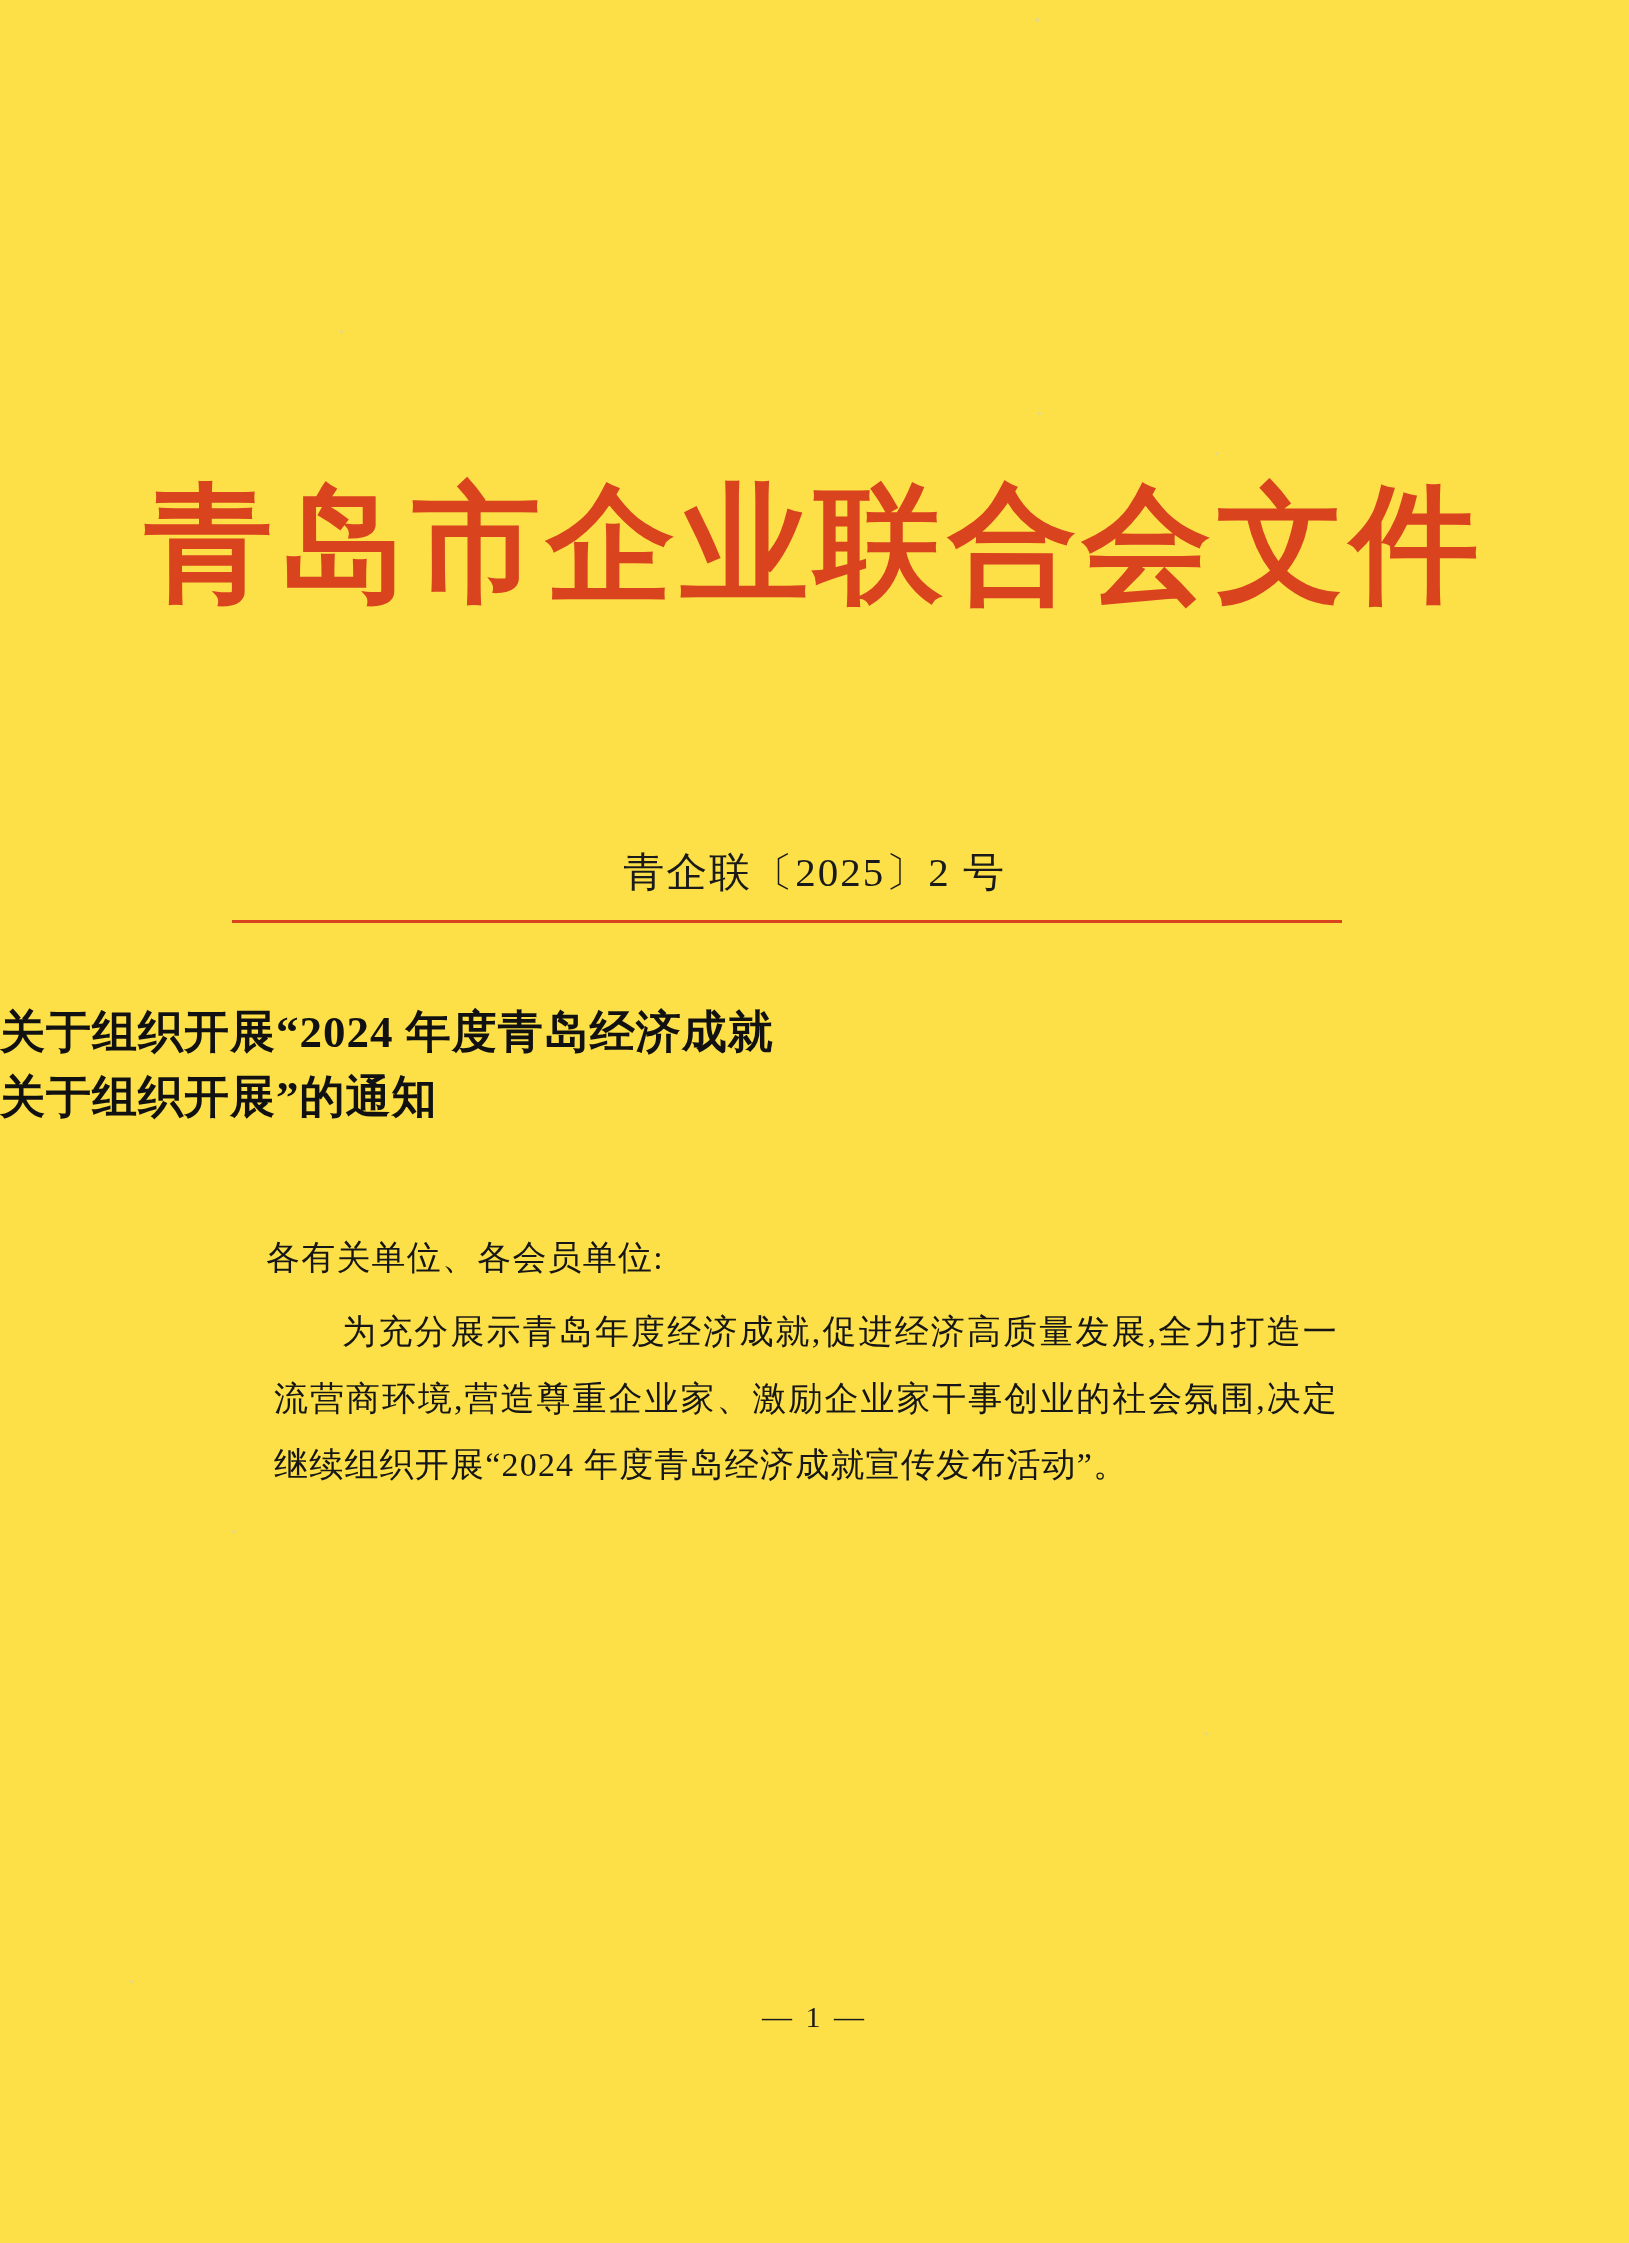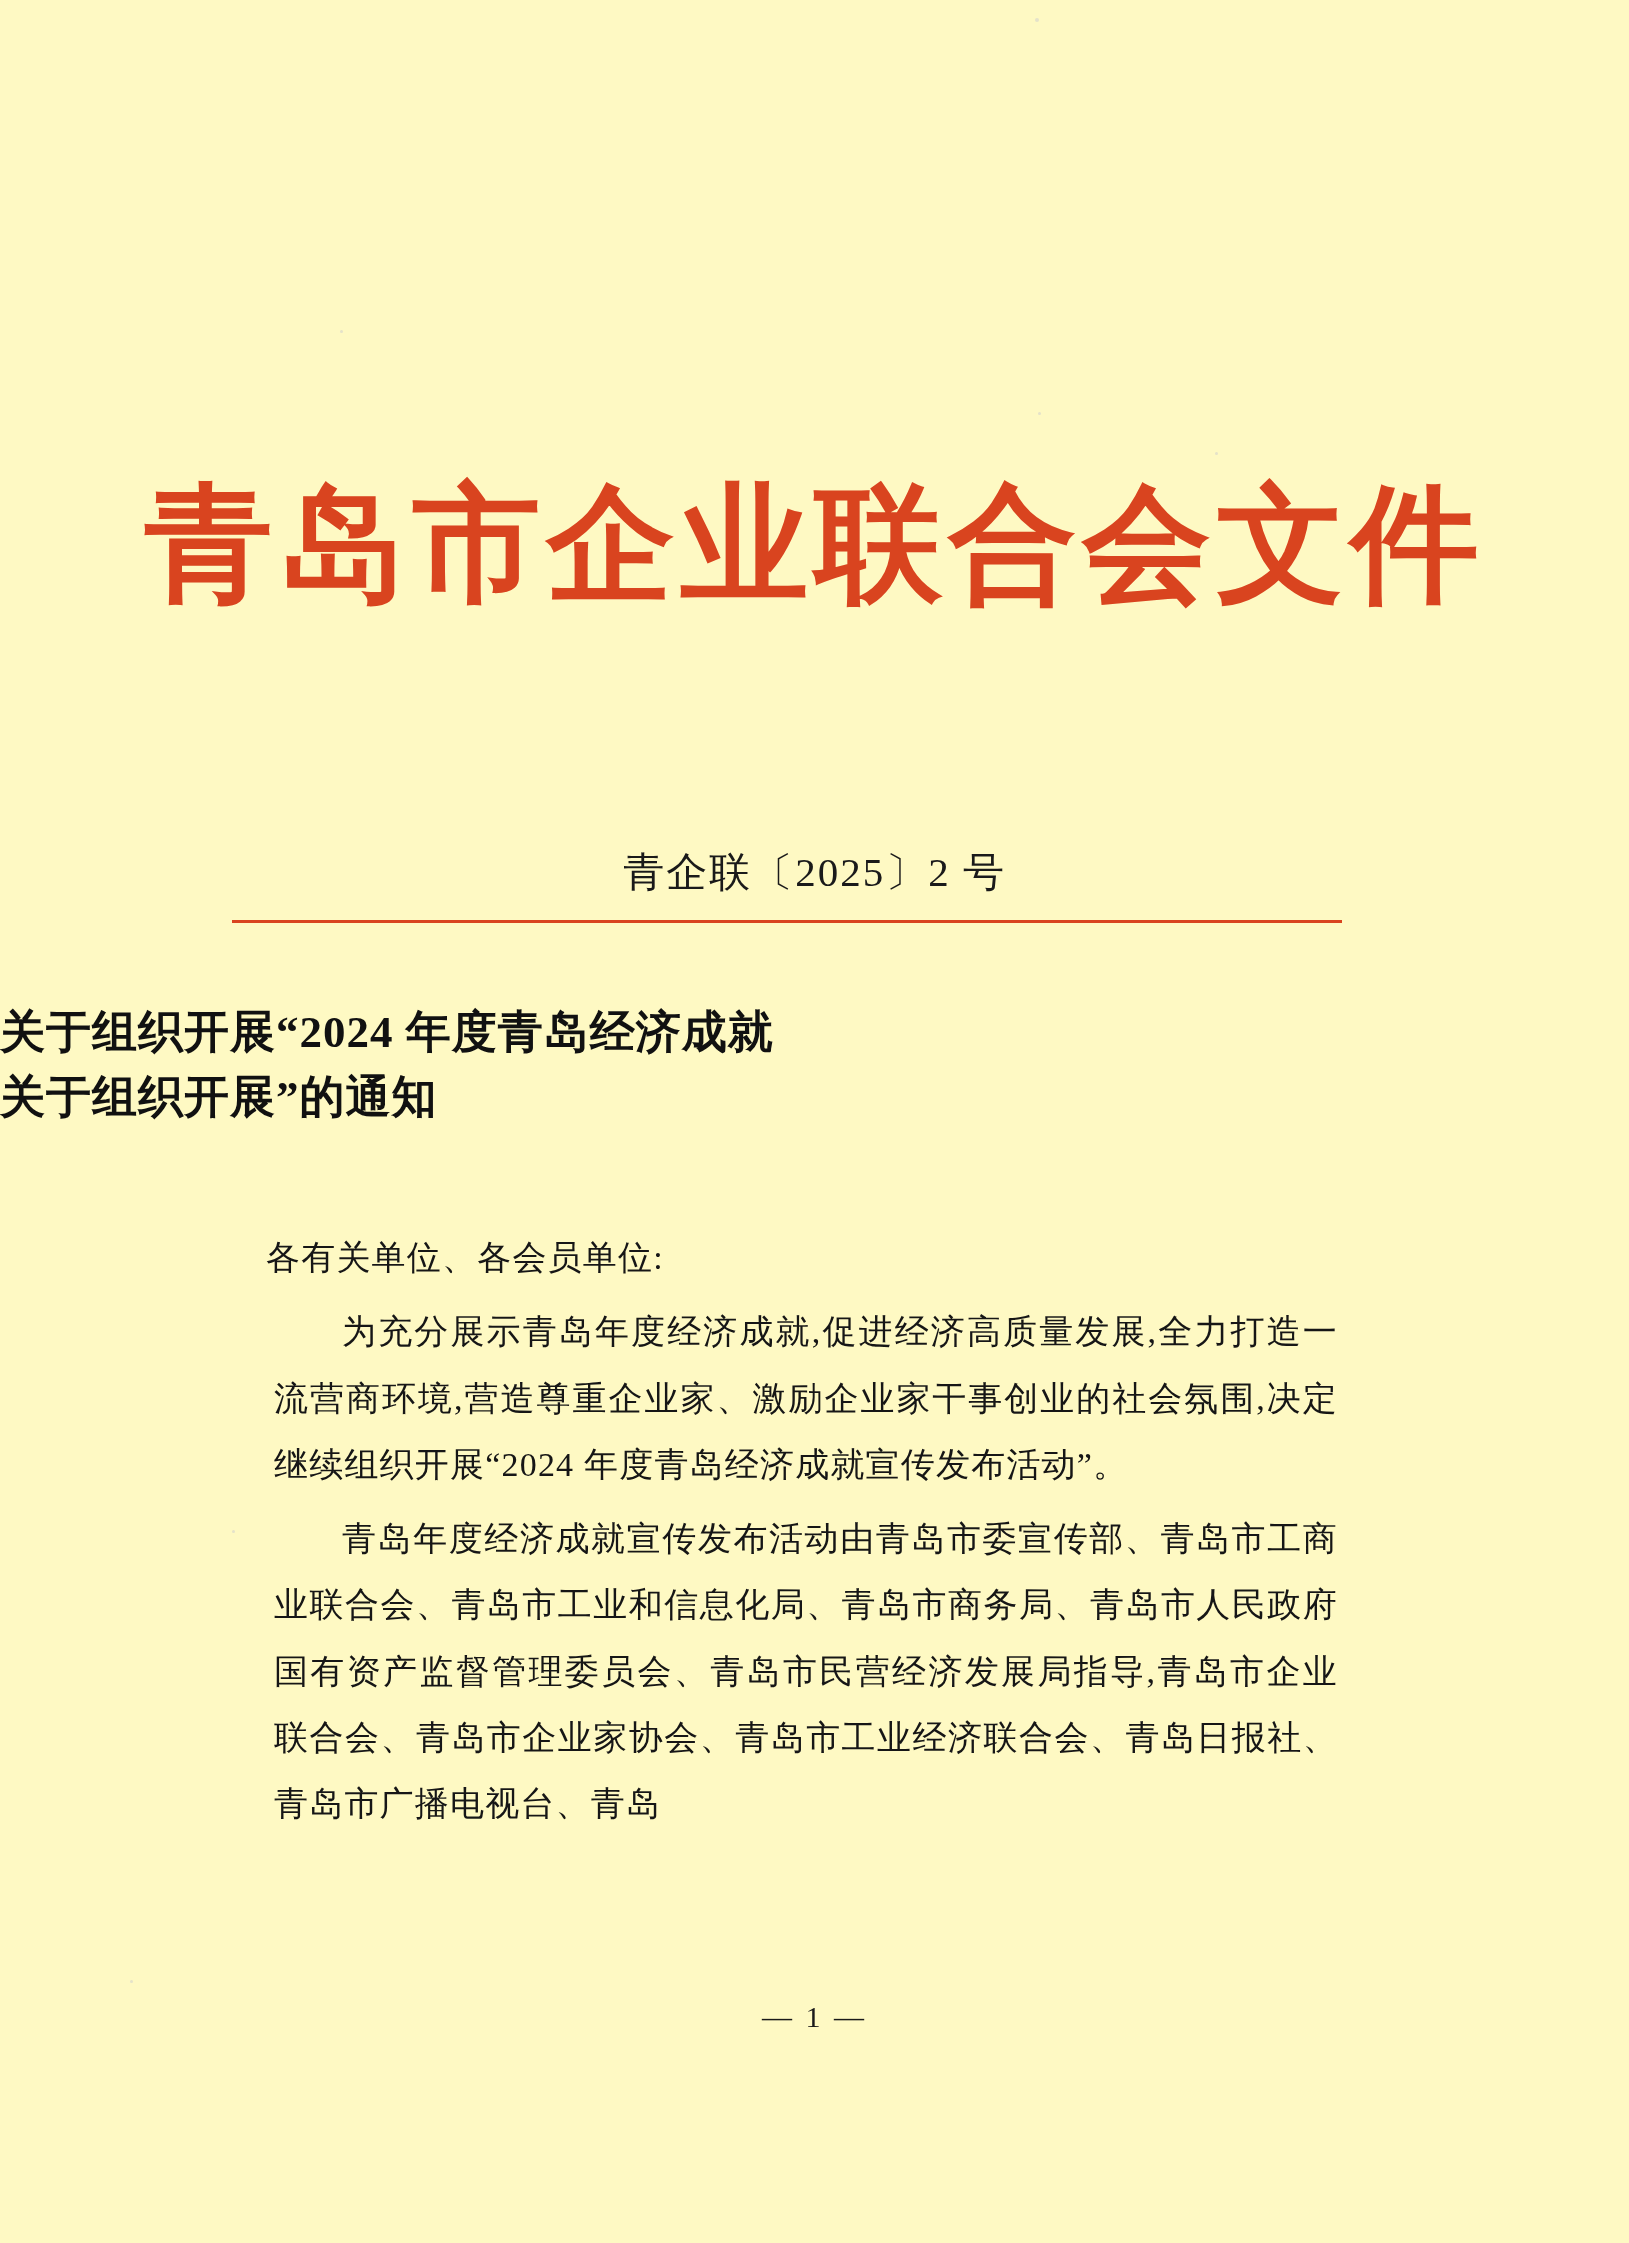--- a/index.html
+++ b/index.html
@@ -4,21 +4,21 @@
 <style>
   html, body {
     margin: 0;
     padding: 0;
     background: #ffffff;
   }
   .page {
     position: relative;
     width: 1629px;
     height: 2243px;
-    background: #fef9c3;
+    background: #fde047;
     overflow: hidden;
     font-family: "Liberation Serif", "DejaVu Serif", serif;
     color: #1a1a1a;
   }
   
   .speck {
     position: absolute;
     background: #cfcfcf;
     border-radius: 50%;
     opacity: .55;
@@ -125,19 +125,18 @@
     <div class="red-rule"></div>
 
     <div class="title">
       <span>关于组织开展“2024 年度青岛经济成就</span>
       <span class="line2">关于组织开展”的通知</span>
     </div>
 
     <div class="body-block">
       <p class="salutation">各有关单位、各会员单位:</p>
       <p class="para">为充分展示青岛年度经济成就,促进经济高质量发展,全力打造一流营商环境,营造尊重企业家、激励企业家干事创业的社会氛围,决定继续组织开展“2024 年度青岛经济成就宣传发布活动”。</p>
-      <p class="para">青岛年度经济成就宣传发布活动由青岛市委宣传部、青岛市工商业联合会、青岛市工业和信息化局、青岛市商务局、青岛市人民政府国有资产监督管理委员会、青岛市民营经济发展局指导,青岛市企业联合会、青岛市企业家协会、青岛市工业经济联合会、青岛日报社、青岛市广播电视台、青岛</p>
     </div>
 
     <div class="page-number">— 1 —</div>
 
   </div>
 </div>
 
 </body></html>

